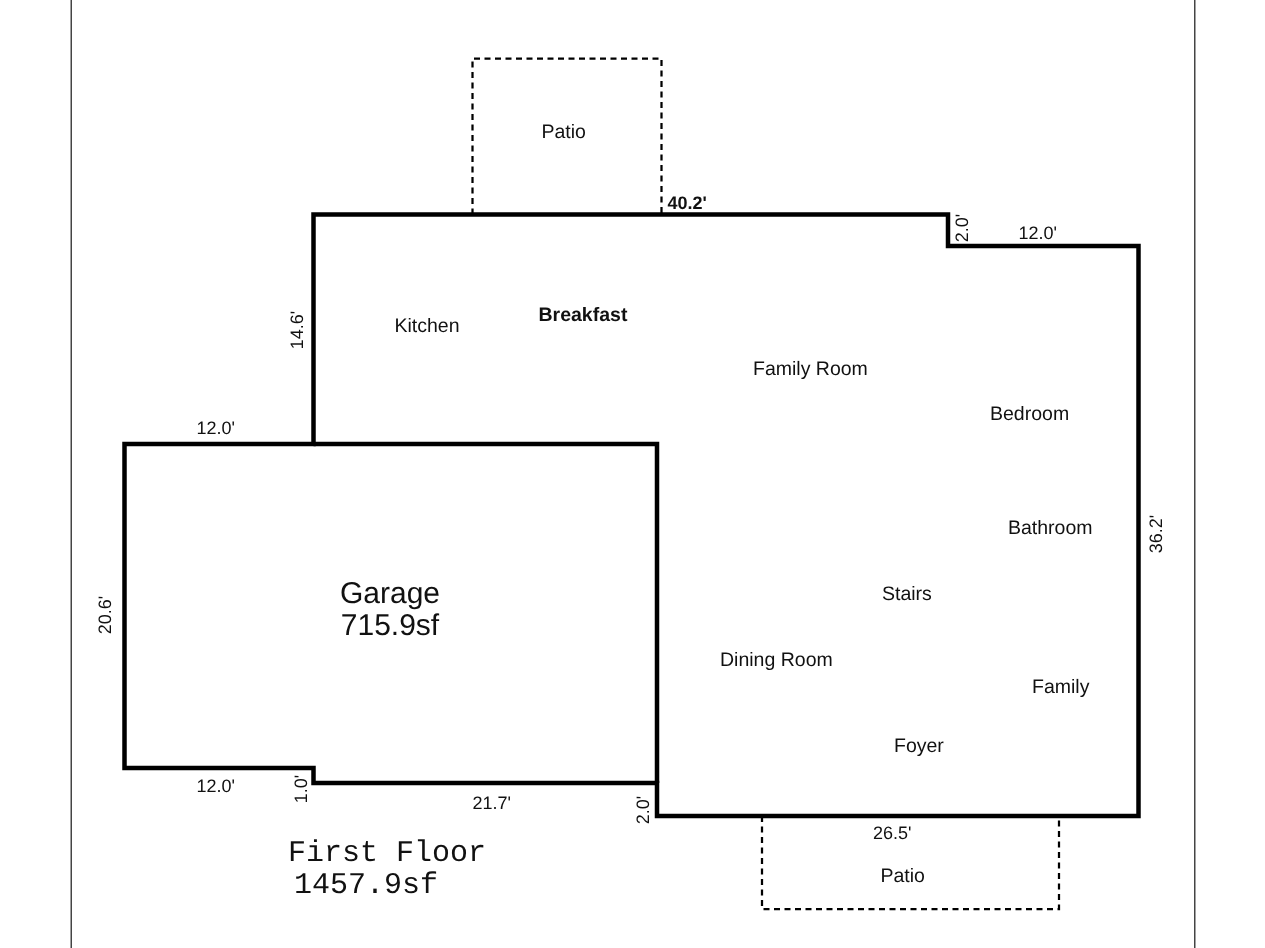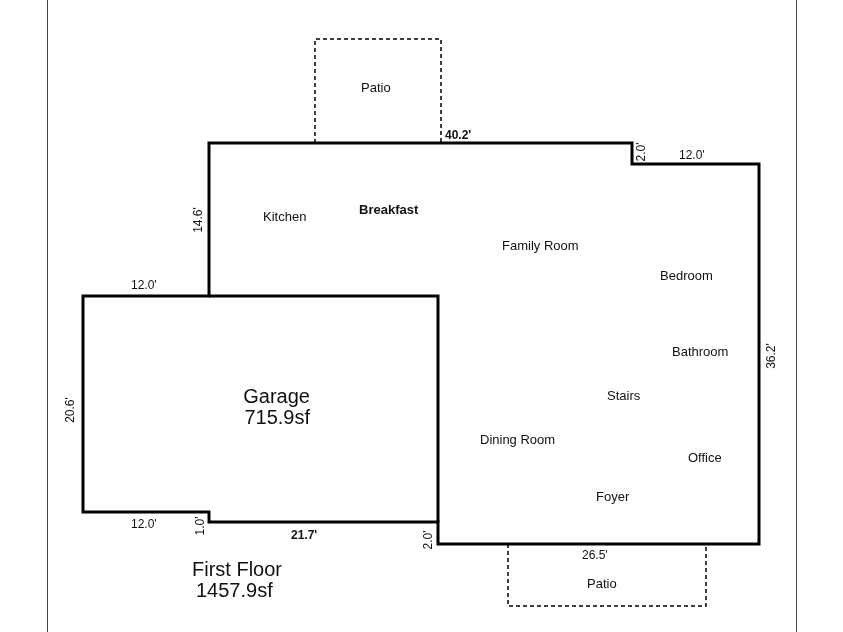--- a/index.html
+++ b/index.html
@@ -32,40 +32,40 @@
 </svg>
 
 <div class="lbl" style="left:361px; top:81px;">Patio</div>
 <div class="lbl" style="left:587px; top:577px;">Patio</div>
 
 <div class="lbl" style="left:263px; top:210px;">Kitchen</div>
 <div class="lbl" style="left:359px; top:203px;font-weight:bold;">Breakfast</div>
 <div class="lbl" style="left:502px; top:239px;">Family Room</div>
 <div class="lbl" style="left:660px; top:245px;margin-top:24px;">Bedroom</div>
 <div class="lbl" style="left:672px; top:345px;">Bathroom</div>
-<div class="lbl" style="left:588px; top:389px;margin-left:19px;">Stairs</div>
+<div class="lbl" style="left:588px; top:389px;">Stairs</div>
 <div class="lbl" style="left:480px; top:433px;">Dining Room</div>
-<div class="lbl" style="left:688px; top:451px;">Office</div>
+<div class="lbl" style="left:688px; top:451px;">Family</div>
 <div class="lbl" style="left:596px; top:490px;">Foyer</div>
 
-<div class="big" style="left:210px; top:386px; width:100px;text-align:right;">
+<div class="big" style="left:210px; top:386px; width:100px;">
   <div>Garage</div>
   <div>715.9sf</div>
 </div>
 
-<div class="big" style="left:192px; top:559px; text-align:left;">
+<div class="big" style="left:192px; top:559px; text-align:left;font-family:Liberation Mono, monospace;">
   <div>First Floor</div>
   <div style="padding-left:4px;">1457.9sf</div>
 </div>
 
 <div class="dim" style="left:445px; top:129px;font-weight:bold;">40.2'</div>
 <div class="dim" style="left:679px; top:149px;">12.0'</div>
 <div class="dim" style="left:131px; top:279px;">12.0'</div>
 <div class="dim" style="left:131px; top:518px;">12.0'</div>
-<div class="dim" style="left:291px; top:529px;font-weight:bold;">21.7'</div>
+<div class="dim" style="left:315px; top:529px;">21.7'</div>
 <div class="dim" style="left:582px; top:549px;">26.5'</div>
 
 <div class="vdim" style="left:632px; top:146px;">2.0'</div>
 <div class="vdim" style="left:185px; top:214px;">14.6'</div>
 <div class="vdim" style="left:57px; top:404px;">20.6'</div>
 <div class="vdim" style="left:758px; top:350px;">36.2'</div>
 <div class="vdim" style="left:191px; top:520px;">1.0'</div>
 <div class="vdim" style="left:419px; top:534px;">2.0'</div>
 
 </body></html>

